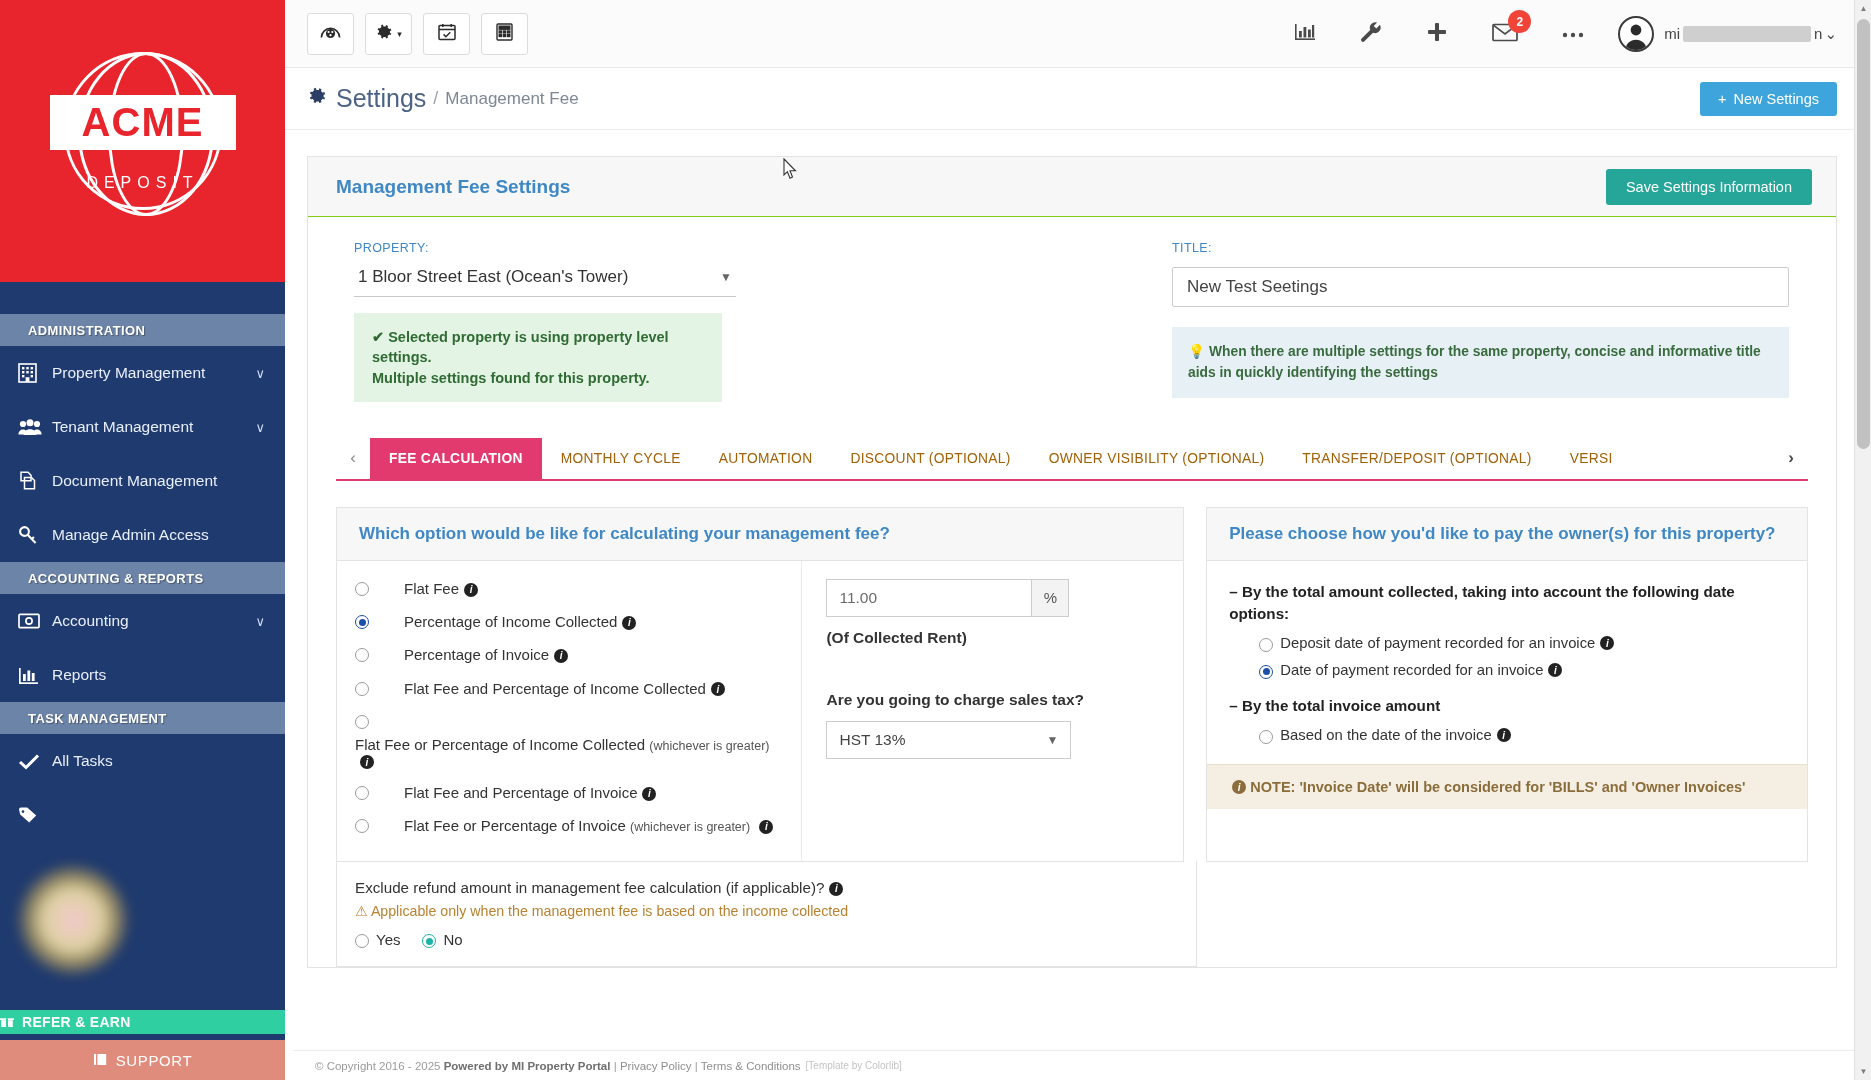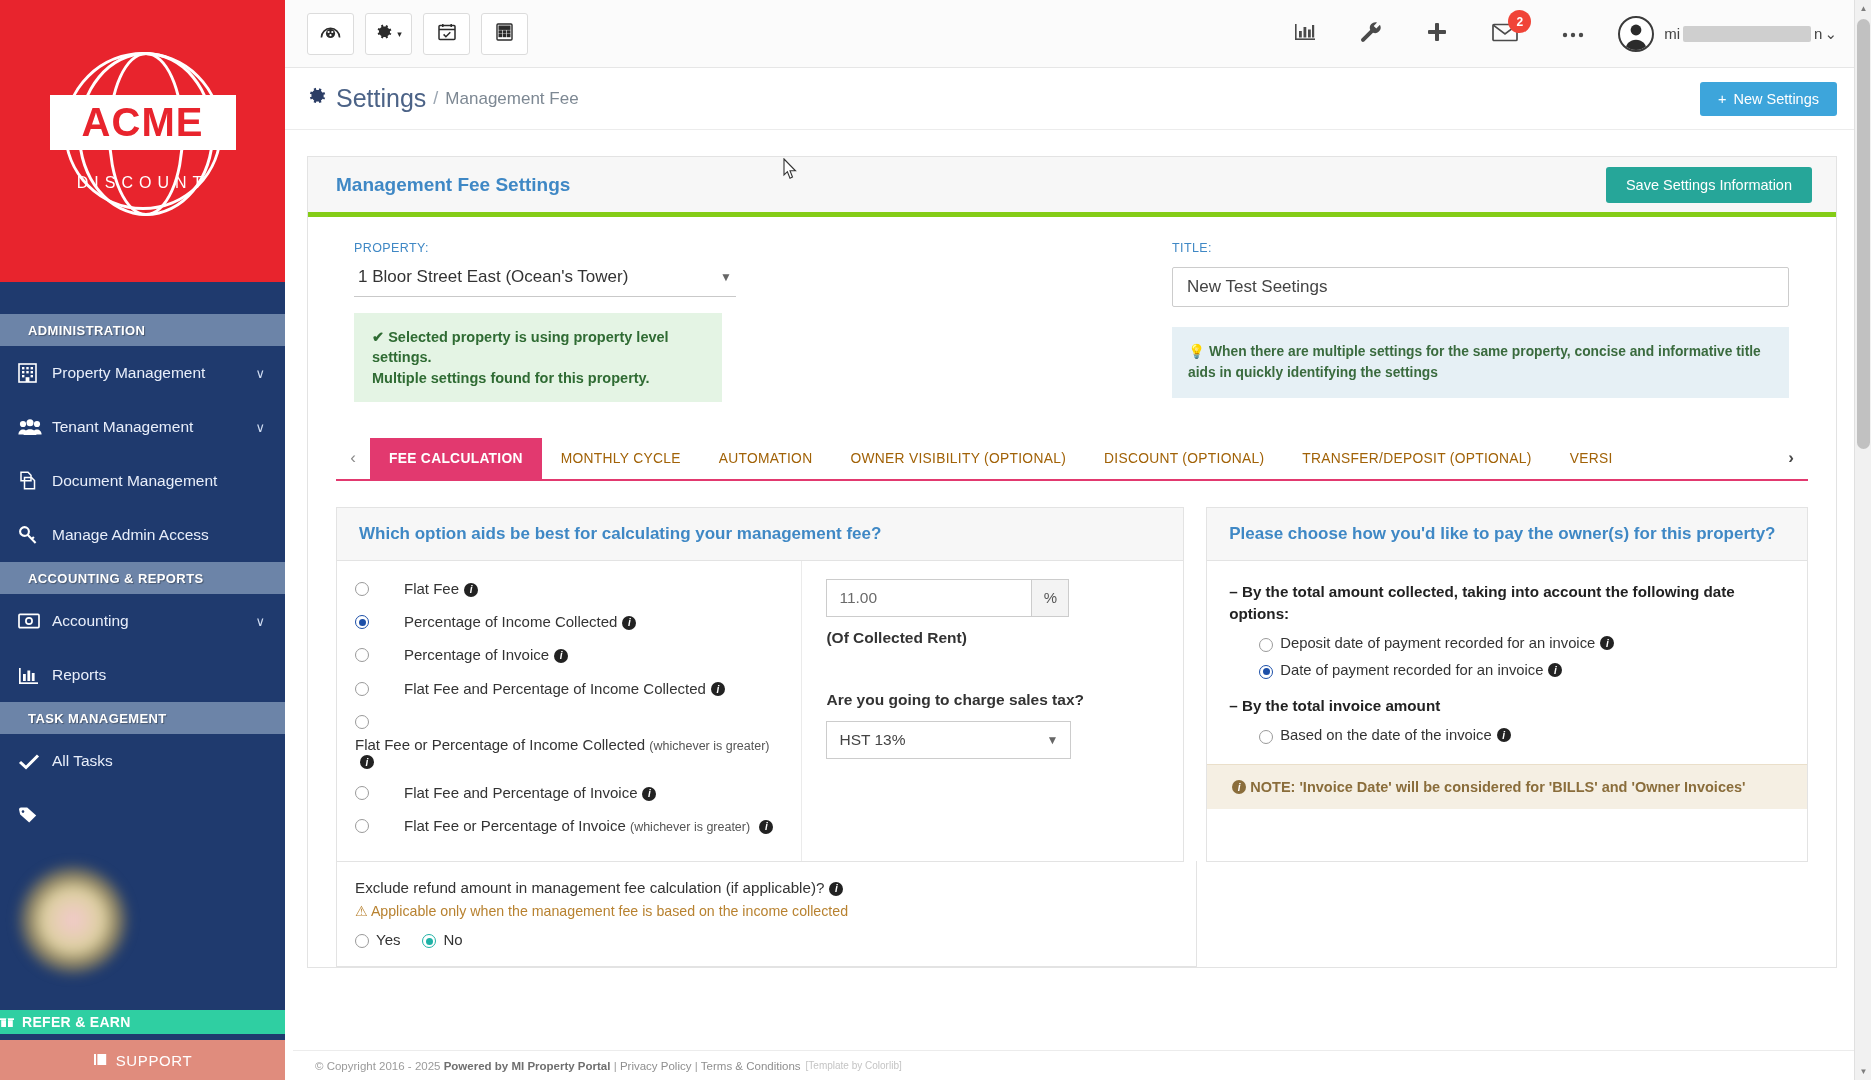--- a/index.html
+++ b/index.html
@@ -146,21 +146,21 @@
   .new-settings-btn {
     margin-left: auto; background: #3da5db; color: #fff;
     border: none; border-radius: 3px; height: 34px; padding: 0 18px;
     font-size: 14.5px; cursor: pointer; font-family: "Liberation Sans", sans-serif;
     display: flex; align-items: center; gap: 7px;
   }
 
   .content { padding: 26px 34px 0 22px; }
   .card { border: 1px solid #e3e3e3; background: #fff; }
   .card-head {
-    background: #f7f7f7; border-bottom: 5px solid #84cc16;
+    background: #f7f7f7; border-bottom: 1px solid #84cc16;
     height: 60px; display: flex; align-items: center;
     padding: 0 24px 0 28px;
   }
   .card-head h2 { color: #3f88c5; font-size: 19px; font-weight: 600; }
   .save-btn {
     margin-left: auto; background: #26a699; color: #fff; border: none;
     border-radius: 3px; height: 36px; padding: 0 20px; font-size: 14.5px;
     cursor: pointer; font-family: "Liberation Sans", sans-serif; font-weight: 500;
   }
   .card-body { padding: 24px 28px 0 28px; }
@@ -315,21 +315,21 @@
 
 <div class="app">
 
   <aside class="sidebar">
     <div class="logo-block">
       <div class="logo-wrap">
         <div class="globe"></div>
         <div class="logo-bar">
           <span>ACME</span>
         </div>
-        <div class="logo-sub">DISCOUNT</div>
+        <div class="logo-sub">DEPOSIT</div>
       </div>
     </div>
 
     <div class="nav-gap"></div>
 
     <div class="nav-section">ADMINISTRATION</div>
 
     <div class="nav-item">
       <span class="nav-icon">
         <svg width="19" height="20" viewBox="0 0 19 20" fill="none">
@@ -621,31 +621,31 @@
                 <span>When there are multiple settings for the same property, concise and informative title aids in quickly identifying the settings</span>
               </div>
             </div>
           </div>
 
           <div class="tabs-wrap">
             <div class="tab-arrow">‹</div>
             <div class="tab active">FEE CALCULATION</div>
             <div class="tab">MONTHLY CYCLE</div>
             <div class="tab">AUTOMATION</div>
+            <div class="tab">DISCOUNT (OPTIONAL)</div>
             <div class="tab">OWNER VISIBILITY (OPTIONAL)</div>
-            <div class="tab">DISCOUNT (OPTIONAL)</div>
             <div class="tab">TRANSFER/DEPOSIT (OPTIONAL)</div>
             <div class="tab clipped">VERSION</div>
             <div class="tab-arrow right">›</div>
           </div>
 
           <div class="panels">
 
             <div class="panel left">
-              <div class="panel-head">Which option aids be best for calculating your management fee?</div>
+              <div class="panel-head">Which option would be like for calculating your management fee?</div>
               <div class="panel-body">
 
                 <div class="opts-col">
                   <div class="radio-row">
                     <span class="radio"></span>
                     <span><span>Flat Fee</span><span class="info-i">i</span></span>
                   </div>
                   <div class="radio-row">
                     <span class="radio checked"></span>
                     <span><span>Percentage of Income Collected</span><span class="info-i">i</span></span>

